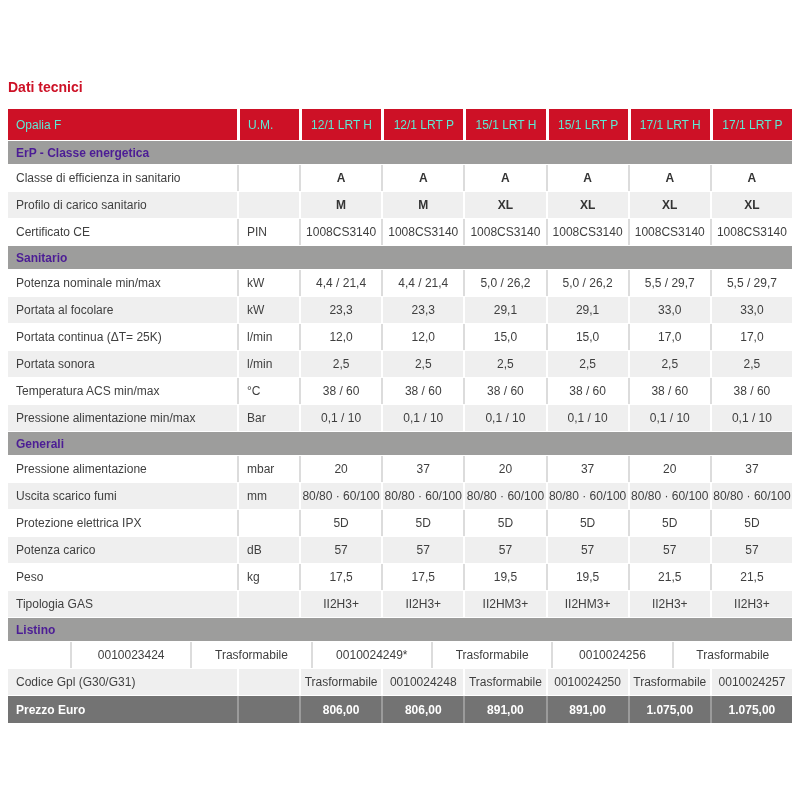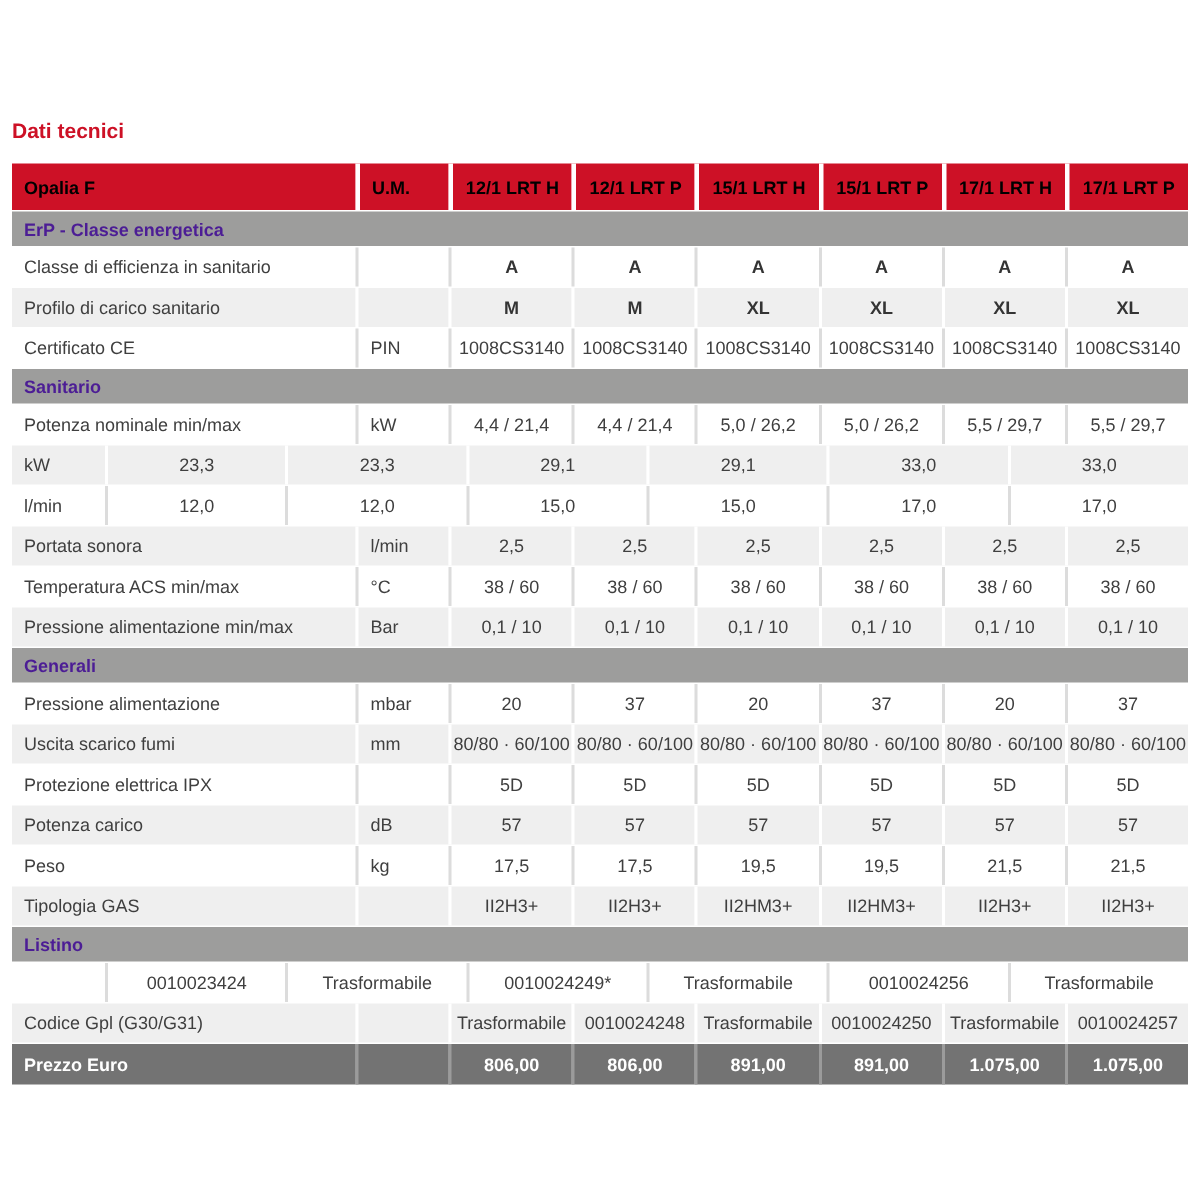--- a/index.html
+++ b/index.html
@@ -30,21 +30,21 @@
     display:flex;align-items:center;
     font-size:12px;white-space:nowrap;
   }
   .cell + .cell{border-left:2px solid var(--sep);}
   .cell-label{width:229px;padding-left:8px;justify-content:flex-start;}
   .cell-um{width:62px;padding-left:8px;justify-content:flex-start;}
   .cell-val{flex:1;justify-content:center;}
   
   .row.hdr{--sep:#ffffff;height:31px;}
   .row.hdr .cell{
-    background:var(--red);color:#000000;font-weight:bold;
+    background:var(--red);color:#5eead4;font-weight:normal;
   }
   .row.hdr .cell + .cell{border-left-width:3px;}
   
   .row.section{height:23px;}
   .row.section .cell{
     width:100%;background:var(--section-gray);
     color:#4c1d95;font-weight:bold;padding-left:8px;
   }
   
   .row.data{height:26px;--sep:#dcdcdc;}
@@ -114,29 +114,31 @@
         <div class="cell cell-label">Potenza nominale min/max</div>
         <div class="cell cell-um">kW</div>
         <div class="cell cell-val">4,4 / 21,4</div>
         <div class="cell cell-val">4,4 / 21,4</div>
         <div class="cell cell-val">5,0 / 26,2</div>
         <div class="cell cell-val">5,0 / 26,2</div>
         <div class="cell cell-val">5,5 / 29,7</div>
         <div class="cell cell-val">5,5 / 29,7</div>
       </div>
       <div class="row data stripe">
+        <div class="cell cell-label">Portata al focolare</div>
         <div class="cell cell-um">kW</div>
         <div class="cell cell-val">23,3</div>
         <div class="cell cell-val">23,3</div>
         <div class="cell cell-val">29,1</div>
         <div class="cell cell-val">29,1</div>
         <div class="cell cell-val">33,0</div>
         <div class="cell cell-val">33,0</div>
       </div>
       <div class="row data">
+        <div class="cell cell-label">Portata continua (ΔT= 25K)</div>
         <div class="cell cell-um">l/min</div>
         <div class="cell cell-val">12,0</div>
         <div class="cell cell-val">12,0</div>
         <div class="cell cell-val">15,0</div>
         <div class="cell cell-val">15,0</div>
         <div class="cell cell-val">17,0</div>
         <div class="cell cell-val">17,0</div>
       </div>
       <div class="row data stripe">
         <div class="cell cell-label">Portata sonora</div>

